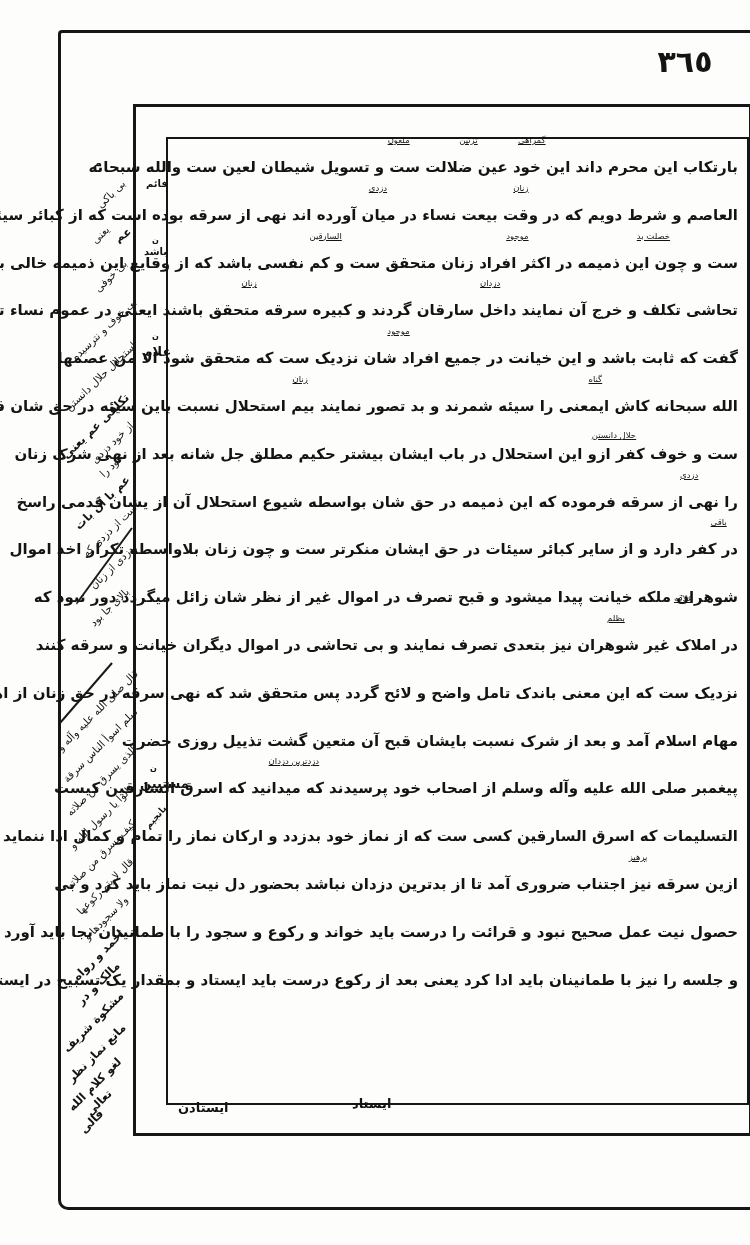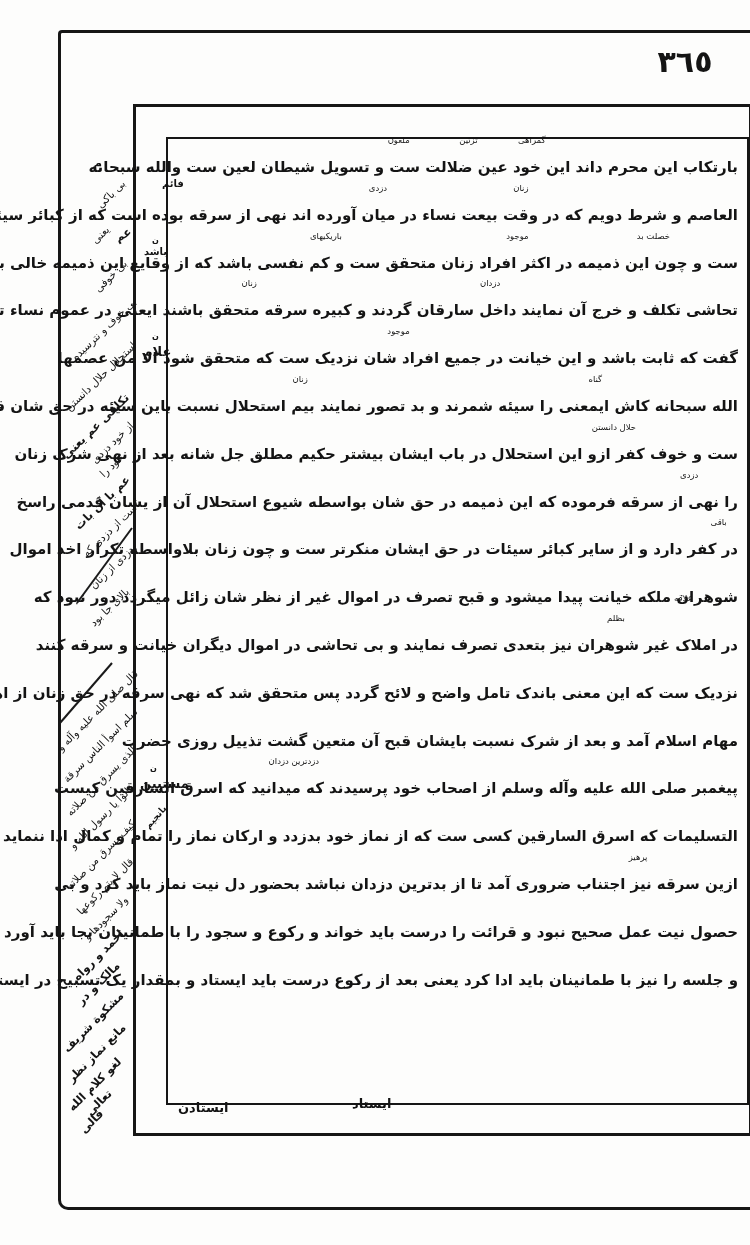--- a/index.html
+++ b/index.html
@@ -33,21 +33,21 @@
     direction:rtl;
   }
   .line{
     position:relative;height:47.8px;line-height:50px;
     font-size:15px;font-weight:bold;white-space:nowrap;
     text-align:justify;text-align-last:justify;overflow:visible;
   }
   .line .line-text{display:inline-block;width:100%;}
   .gloss{
     position:absolute;top:-7px;font-size:8.5px;font-weight:normal;
-    line-height:10px;white-space:nowrap;
+    line-height:10px;white-space:nowrap;text-decoration:underline;
   }
   
   .gutter-note{
     position:absolute;font-size:10px;font-weight:bold;white-space:nowrap;
     direction:rtl;
   }
   
   .margin-note{
     position:absolute;font-size:10.5px;white-space:nowrap;direction:rtl;
     transform-origin:right top;line-height:11px;
@@ -66,40 +66,40 @@
 
   <div class="outer-frame"></div>
   <div class="middle-frame"></div>
   <div class="inner-frame"></div>
 
   <div class="page-number">٣٦٥</div>
 
   <div class="text-area" id="text-area">
       <div class="line"><span class="line-text">بارتکاب این محرم داند این خود عین ضلالت ست و تسویل شیطان لعین ست والله سبحانه</span><span class="gloss" style="right: 34%;">گمراهی</span><span class="gloss" style="right: 46%;">تزئین</span><span class="gloss" style="right: 58%;">ملعون</span></div>
       <div class="line"><span class="line-text">العاصم و شرط دویم که در وقت بیعت نساء در میان آورده اند نهی از سرقه بوده است که از کبائر سیئات</span><span class="gloss" style="right: 37%;">زنان</span><span class="gloss" style="right: 62%;">دزدی</span></div>
-      <div class="line"><span class="line-text">ست و چون این ذمیمه در اکثر افراد زنان متحقق ست و کم نفسی باشد که از وقایع این ذمیمه خالی بود</span><span class="gloss" style="right: 12%;">خصلت بد</span><span class="gloss" style="right: 37%;">موجود</span><span class="gloss" style="right: 70%;">باریکیهای</span></div>
+      <div class="line"><span class="line-text">ست و چون این ذمیمه در اکثر افراد زنان متحقق ست و کم نفسی باشد که از وقایع این ذمیمه خالی بود</span><span class="gloss" style="right: 12%;">خصلت بد</span><span class="gloss" style="right: 37%;">موجود</span><span class="gloss" style="right: 70%;">السارقین</span></div>
       <div class="line"><span class="line-text">تحاشی تکلف و خرج آن نمایند داخل سارقان گردند و کبیره سرقه متحقق باشند ایعنی در عموم نساء توامان</span><span class="gloss" style="right: 42%;">دزدان</span><span class="gloss" style="right: 85%;">زنان</span></div>
       <div class="line"><span class="line-text">گفت که ثابت باشد و این خیانت در جمیع افراد شان نزدیک ست که متحقق شود الا من عصمها</span><span class="gloss" style="right: 58%;">موجود</span></div>
       <div class="line"><span class="line-text">الله سبحانه کاش ایمعنی را سیئه شمرند و بد تصور نمایند بیم استحلال نسبت باین سیئه در حق شان قائم</span><span class="gloss" style="right: 24%;">گناه</span><span class="gloss" style="right: 76%;">زنان</span></div>
-      <div class="line"><span class="line-text">ست و خوف کفر ازو این استحلال در باب ایشان بیشتر حکیم مطلق جل شانه بعد از نهی شرک زنان</span><span class="gloss" style="right: 18%;">حلال دانستن</span></div>
+      <div class="line"><span class="line-text">ست و خوف کفر ازو این استحلال در باب ایشان بیشتر حکیم مطلق جل شانه بعد از نهی شرک زنان</span><span class="gloss" style="right: 18%; margin-top: 8px;">حلال دانستن</span></div>
       <div class="line"><span class="line-text">را نهی از سرقه فرموده که این ذمیمه در حق شان بواسطه شیوع استحلال آن از یشان قدمی راسخ</span><span class="gloss" style="right: 7%;">دزدی</span></div>
       <div class="line"><span class="line-text">در کفر دارد و از سایر کبائر سیئات در حق ایشان منکرتر ست و چون زنان بلاواسطه تکرار اخذ اموال</span><span class="gloss" style="right: 2%;">باقی</span></div>
       <div class="line"><span class="line-text">شوهران ملکه خیانت پیدا میشود و قبح تصرف در اموال غیر از نظر شان زائل میگردد دور نبود که</span><span class="gloss" style="right: 8%; margin-top: 28px;">علاقه</span></div>
       <div class="line"><span class="line-text">در املاک غیر شوهران نیز بتعدی تصرف نمایند و بی تحاشی در اموال دیگران خیانت و سرقه کنند</span><span class="gloss" style="right: 20%;">بظلم</span></div>
       <div class="line"><span class="line-text">نزدیک ست که این معنی باندک تامل واضح و لائح گردد پس متحقق شد که نهی سرقه در حق زنان از اهم</span></div>
       <div class="line"><span class="line-text">مهام اسلام آمد و بعد از شرک نسبت بایشان قبح آن متعین گشت تذییل روزی حضرت</span></div>
       <div class="line"><span class="line-text">پیغمبر صلی الله علیه وآله وسلم از اصحاب خود پرسیدند که میدانید که اسرق السارقین کیست</span><span class="gloss" style="right: 74%;">دزدترین دزدان</span></div>
       <div class="line"><span class="line-text">التسلیمات که اسرق السارقین کسی ست که از نماز خود بدزدد و ارکان نماز را تمام و کمال ادا ننماید</span></div>
       <div class="line"><span class="line-text">ازین سرقه نیز اجتناب ضروری آمد تا از بدترین دزدان نباشد بحضور دل نیت نماز باید کرد و بی</span><span class="gloss" style="right: 16%; margin-left: 27px;">پرهیز</span></div>
       <div class="line"><span class="line-text">حصول نیت عمل صحیح نبود و قرائت را درست باید خواند و رکوع و سجود را با طمانینان بجا باید آورد و قومه</span></div>
       <div class="line"><span class="line-text">و جلسه را نیز با طمانینان باید ادا کرد یعنی بعد از رکوع درست باید ایستاد و بمقدار یک تسبیح در ایستادن</span></div>
     </div>
 
   <div id="gutter">
-      <span class="gutter-note" style="left: 146px; top: 178px; font-size: 10px; margin-left: 16px;">فائم</span>
+      <span class="gutter-note" style="left: 146px; top: 178px; font-size: 10px;">فائم</span>
       <span class="gutter-note" style="left: 152px; top: 236px; font-size: 8px;">ن</span>
       <span class="gutter-note" style="left: 144px; top: 246px; font-size: 10px; text-align: center;">باشد</span>
       <span class="gutter-note" style="left: 152px; top: 332px; font-size: 8px;">ن</span>
       <span class="gutter-note" style="left: 143px; top: 344px; font-size: 13px;">علام</span>
       <span class="gutter-note" style="left: 150px; top: 764px; font-size: 8px;">ن</span>
       <span class="gutter-note" style="left: 140px; top: 776px; font-size: 13px;">مستبین</span>
       <span class="gutter-note" style="left: 142px; top: 812px; font-size: 9px; transform: rotate(-48deg);">بانجیم</span>
     </div>
 
   <div id="margin">

